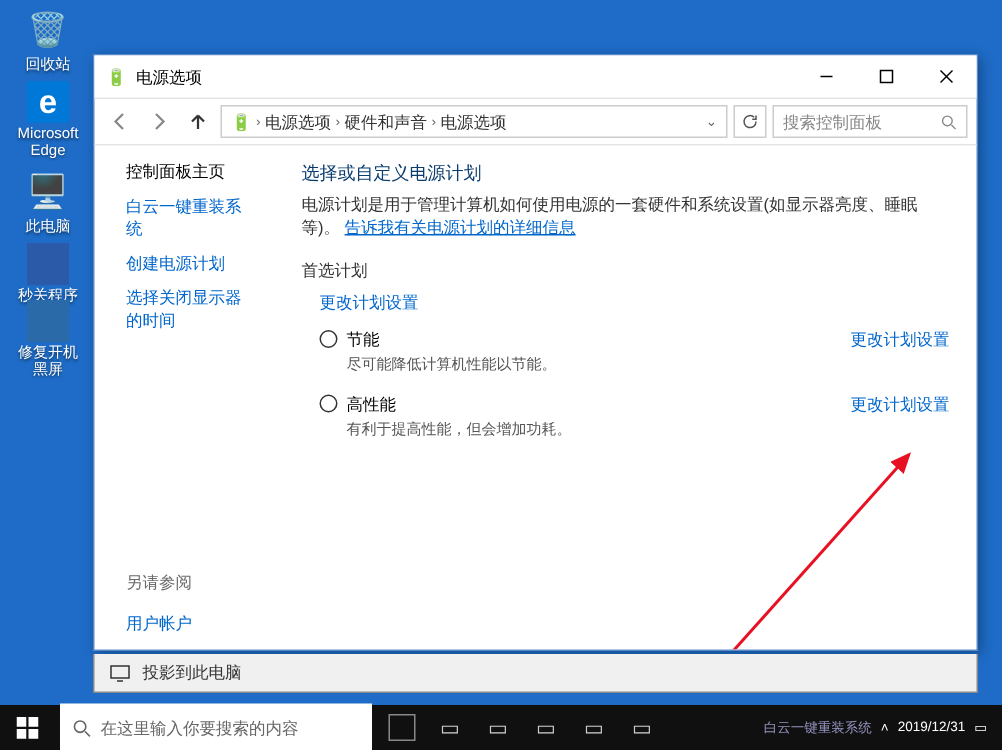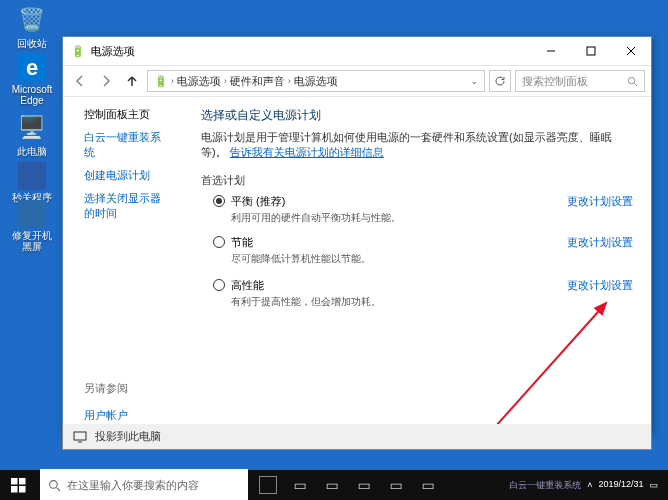--- a/index.html
+++ b/index.html
@@ -44,21 +44,21 @@
 .radio { width: 12px; height: 12px; border: 1px solid #333; border-radius: 50%; display: inline-block; flex-shrink: 0; margin-top: 1px; position: relative; }
 .radio.sel::after { content: ""; position: absolute; inset: 2px; background: #333; border-radius: 50%; }
 .plan .ptxt { display: flex; flex-direction: column; gap: 2px; }
 .plan .pname { color: #000; font-size: 11px; }
 .plan .pdesc { color: #555; font-size: 10px; }
 .chg { color: #0066cc; font-size: 11px; cursor: pointer; }
 .chev { width: 16px; height: 16px; border: 1px solid #ccc; border-radius: 50%; display: flex; align-items: center; justify-content: center; font-size: 9px; color: #555; cursor: pointer; }
 
 .arrow { position: absolute; pointer-events: none; }
 
-.projector { position: absolute; left: 62px; top: 424px; width: 590px; height: 26px; background: #f0f0f0; border: 1px solid #888; border-top: none; display: flex; align-items: center; gap: 8px; padding: 0 10px; color: #333; font-size: 11px; }
+.projector { position: absolute; left: 62px; top: 436px; width: 590px; height: 26px; background: #f0f0f0; border: 1px solid #888; border-top: none; display: flex; align-items: center; gap: 8px; padding: 0 10px; color: #333; font-size: 11px; }
 
 .taskbar { position: absolute; left: 0; right: 0; bottom: 0; height: 30px; background: #101010; display: flex; align-items: center; }
 .tstart { width: 36px; height: 30px; display: flex; align-items: center; justify-content: center; color: #fff; }
 .tsearch { height: 24px; width: 208px; background: #fff; margin: 0 4px; display: flex; align-items: center; padding: 16px 8px; gap: 6px; color: #666; font-size: 11px; }
 .ticon { width: 32px; height: 30px; display: flex; align-items: center; justify-content: center; color: #fff; font-size: 14px; }
 .ticon .box { width: 18px; height: 18px; border: 1px solid #888; }
 .tray { margin-left: auto; display: flex; align-items: center; gap: 6px; padding-right: 10px; color: #fff; font-size: 9px; }
 .clock { text-align: right; line-height: 1.1; }
 
 svg { display: block; }
@@ -172,27 +172,20 @@
     <div class="content">
       <h1>选择或自定义电源计划</h1>
       <div class="desc">
         <span>电源计划是用于管理计算机如何使用电源的一套硬件和系统设置(如显示器亮度、睡眠等)。</span>
         <a>告诉我有关电源计划的详细信息</a>
       </div>
 
       <div class="sect">
         <div class="sect-h">首选计划</div>
         <div class="plan">
-          <div class="pl">
-            <span class="radio sel"></span>
-            <div class="ptxt">
-              <span class="pname">平衡 (推荐)</span>
-              <span class="pdesc">利用可用的硬件自动平衡功耗与性能。</span>
-            </div>
-          </div>
           <a class="chg">更改计划设置</a>
         </div>
         <div class="plan">
           <div class="pl">
             <span class="radio"></span>
             <div class="ptxt">
               <span class="pname">节能</span>
               <span class="pdesc">尽可能降低计算机性能以节能。</span>
             </div>
           </div>

